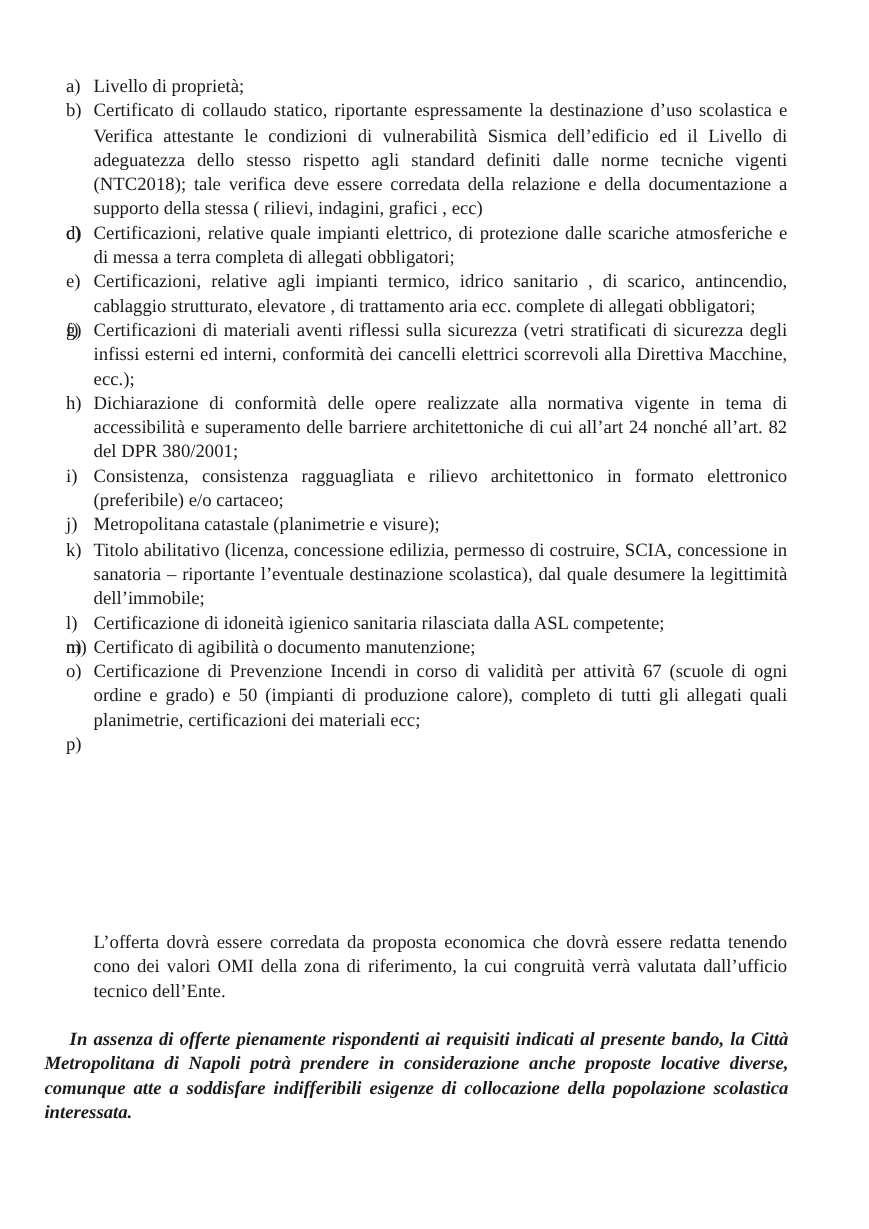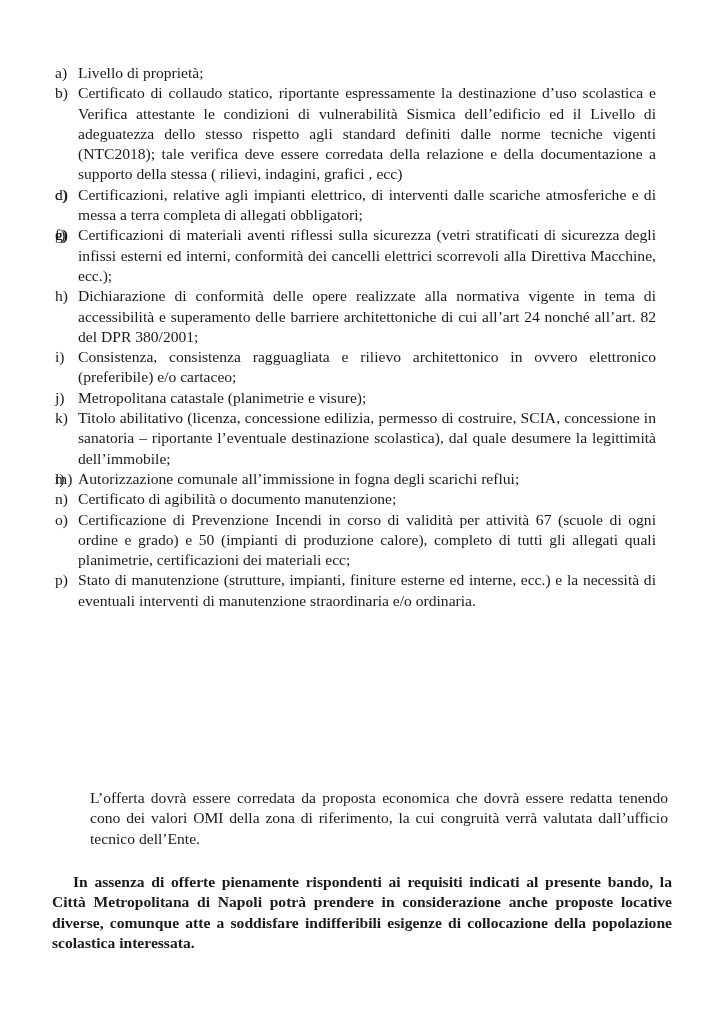--- a/index.html
+++ b/index.html
@@ -19,31 +19,31 @@
   .bold-para .indent { display: inline-block; width: 21px; }
 </style>
 </head>
 <body>
 
 <div class="page">
   <ul class="list">
     <li class="item"><span class="label">a)</span><span>Livello di proprietà;</span></li>
     <li class="item"><span class="label">b)</span><span>Certificato di collaudo statico, riportante espressamente la destinazione d’uso scolastica e  Verifica attestante le condizioni di vulnerabilità  Sismica dell’edificio ed il  Livello  di adeguatezza dello stesso rispetto agli standard definiti dalle norme tecniche vigenti (NTC2018); tale verifica deve essere corredata della relazione e della documentazione a supporto della stessa ( rilievi, indagini, grafici , ecc)</span></li>
     <li class="item"><span class="label">c)</span></li>
-    <li class="item"><span class="label">d)</span><span>Certificazioni, relative agli impianti elettrico, di interventi dalle scariche atmosferiche e di messa a terra  completa di allegati obbligatori;</span></li>
-    <li class="item"><span class="label">e)</span></li>
+    <li class="item"><span class="label">d)</span><span>Certificazioni, relative quale impianti elettrico, di protezione dalle scariche atmosferiche e di messa a terra  completa di allegati obbligatori;</span></li>
+    <li class="item"><span class="label">e)</span><span>Certificazioni, relative agli impianti termico, idrico sanitario , di scarico, antincendio, cablaggio strutturato,  elevatore ,  di trattamento aria ecc. complete di allegati obbligatori;</span></li>
     <li class="item"><span class="label">f)</span></li>
     <li class="item"><span class="label">g)</span><span>Certificazioni di materiali aventi riflessi sulla sicurezza (vetri stratificati di sicurezza degli infissi esterni ed interni, conformità dei cancelli elettrici scorrevoli alla Direttiva Macchine, ecc.);</span></li>
     <li class="item"><span class="label">h)</span><span>Dichiarazione di conformità delle opere realizzate alla normativa vigente in tema di accessibilità e superamento delle barriere architettoniche di cui all’art 24 nonché all’art. 82  del DPR 380/2001;</span></li>
-    <li class="item"><span class="label">i)</span><span>Consistenza, consistenza ragguagliata e rilievo architettonico in ovvero elettronico (preferibile) e/o cartaceo;</span></li>
+    <li class="item"><span class="label">i)</span><span>Consistenza, consistenza ragguagliata e rilievo architettonico in formato elettronico (preferibile) e/o cartaceo;</span></li>
     <li class="item"><span class="label">j)</span><span> Metropolitana catastale (planimetrie e visure);</span></li>
     <li class="item"><span class="label">k)</span><span>Titolo abilitativo (licenza, concessione edilizia, permesso di costruire, SCIA, concessione in sanatoria – riportante l’eventuale destinazione scolastica), dal quale desumere la legittimità dell’immobile;</span></li>
-    <li class="item"><span class="label">l)</span></li>
-    <li class="item"><span class="label">m)</span><span>Autorizzazione comunale all’immissione in fogna degli scarichi reflui;</span></li>
+    <li class="item"><span class="label">l)</span><span>Certificazione di idoneità igienico sanitaria  rilasciata dalla ASL competente;</span></li>
+    <li class="item"><span class="label">m)</span></li>
     <li class="item"><span class="label">n)</span><span> Certificato di agibilità o documento manutenzione;</span></li>
     <li class="item"><span class="label">o)</span><span> Certificazione di Prevenzione Incendi in corso di validità per attività 67 (scuole di ogni ordine e grado) e 50 (impianti di produzione calore), completo di tutti gli allegati quali planimetrie, certificazioni dei materiali ecc;</span></li>
-    <li class="item"><span class="label">p)</span><span>Stato di manutenzione (strutture, impianti, finiture esterne ed interne, ecc.) e la necessità di eventuali interventi di manutenzione straordinaria e/o ordinaria.</span></li>
+    <li class="item"><span class="label">p)</span></li>
   </ul>
 
-  <p class="para offer" style="margin:12px;">L’offerta dovrà essere corredata da proposta economica  che dovrà essere redatta tenendo cono dei valori OMI della zona di riferimento, la cui congruità verrà valutata dall’ufficio tecnico dell’Ente.</p>
+  <p class="para offer" style="margin:0;">L’offerta dovrà essere corredata da proposta economica  che dovrà essere redatta tenendo cono dei valori OMI della zona di riferimento, la cui congruità verrà valutata dall’ufficio tecnico dell’Ente.</p>
 
-  <p class="bold-para" style="margin:16px;"><span class="indent"></span><span>In assenza di offerte pienamente rispondenti ai requisiti indicati al presente bando, la Città Metropolitana di Napoli potrà prendere in considerazione anche proposte locative diverse, comunque atte a soddisfare indifferibili esigenze di collocazione della popolazione scolastica interessata.</span></p>
+  <p class="bold-para" style="margin:1px;font-style:italic;"><span class="indent"></span><span>In assenza di offerte pienamente rispondenti ai requisiti indicati al presente bando, la Città Metropolitana di Napoli potrà prendere in considerazione anche proposte locative diverse, comunque atte a soddisfare indifferibili esigenze di collocazione della popolazione scolastica interessata.</span></p>
 </div>
 
 </body></html>

